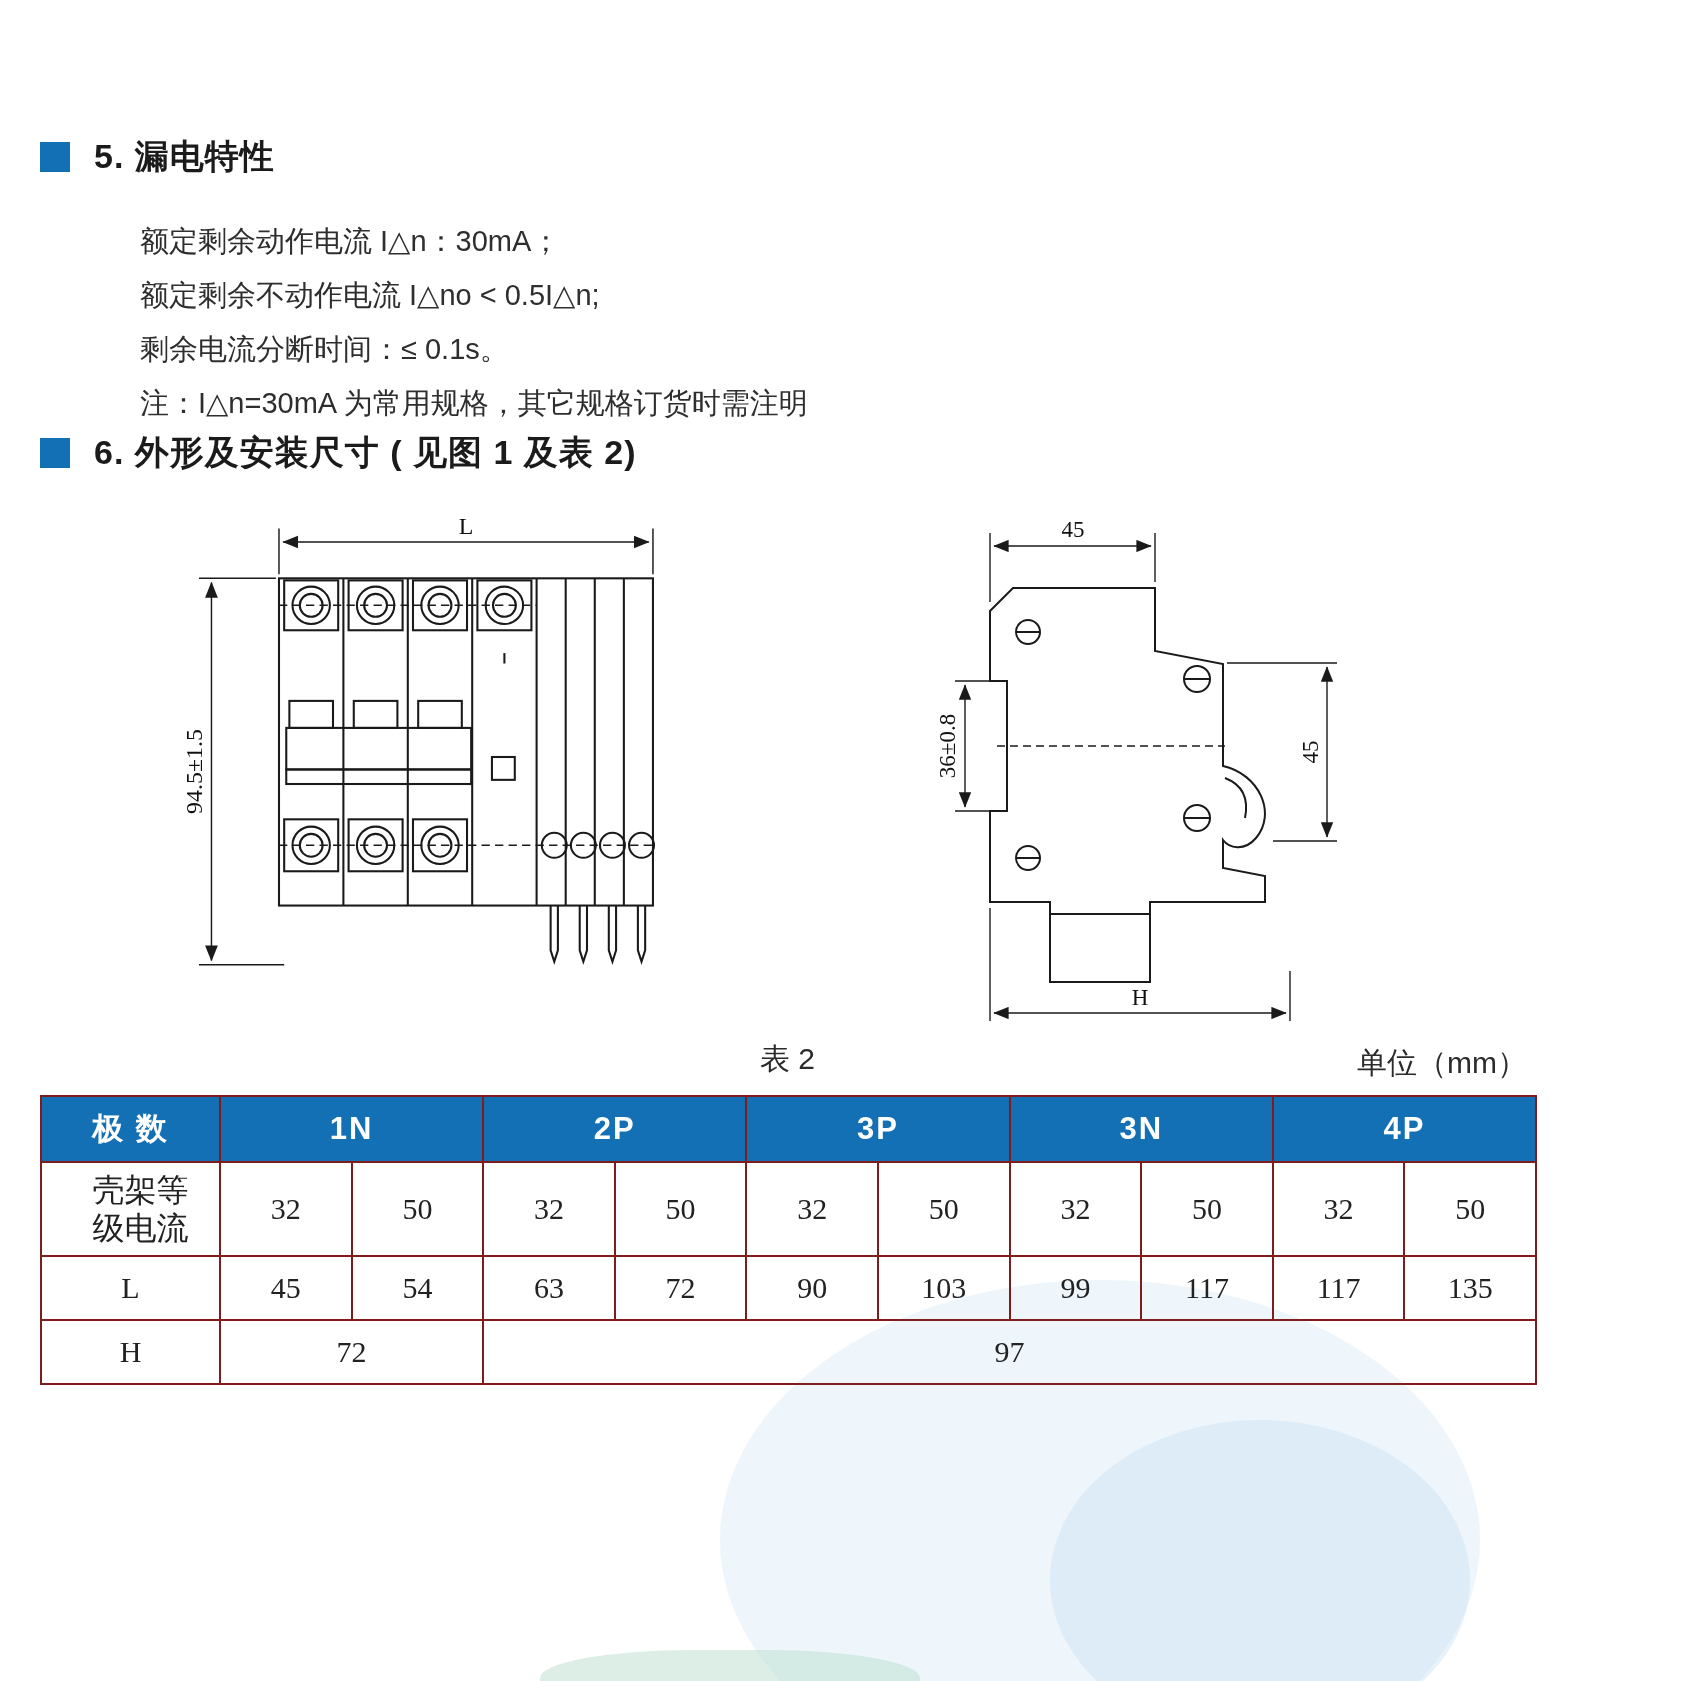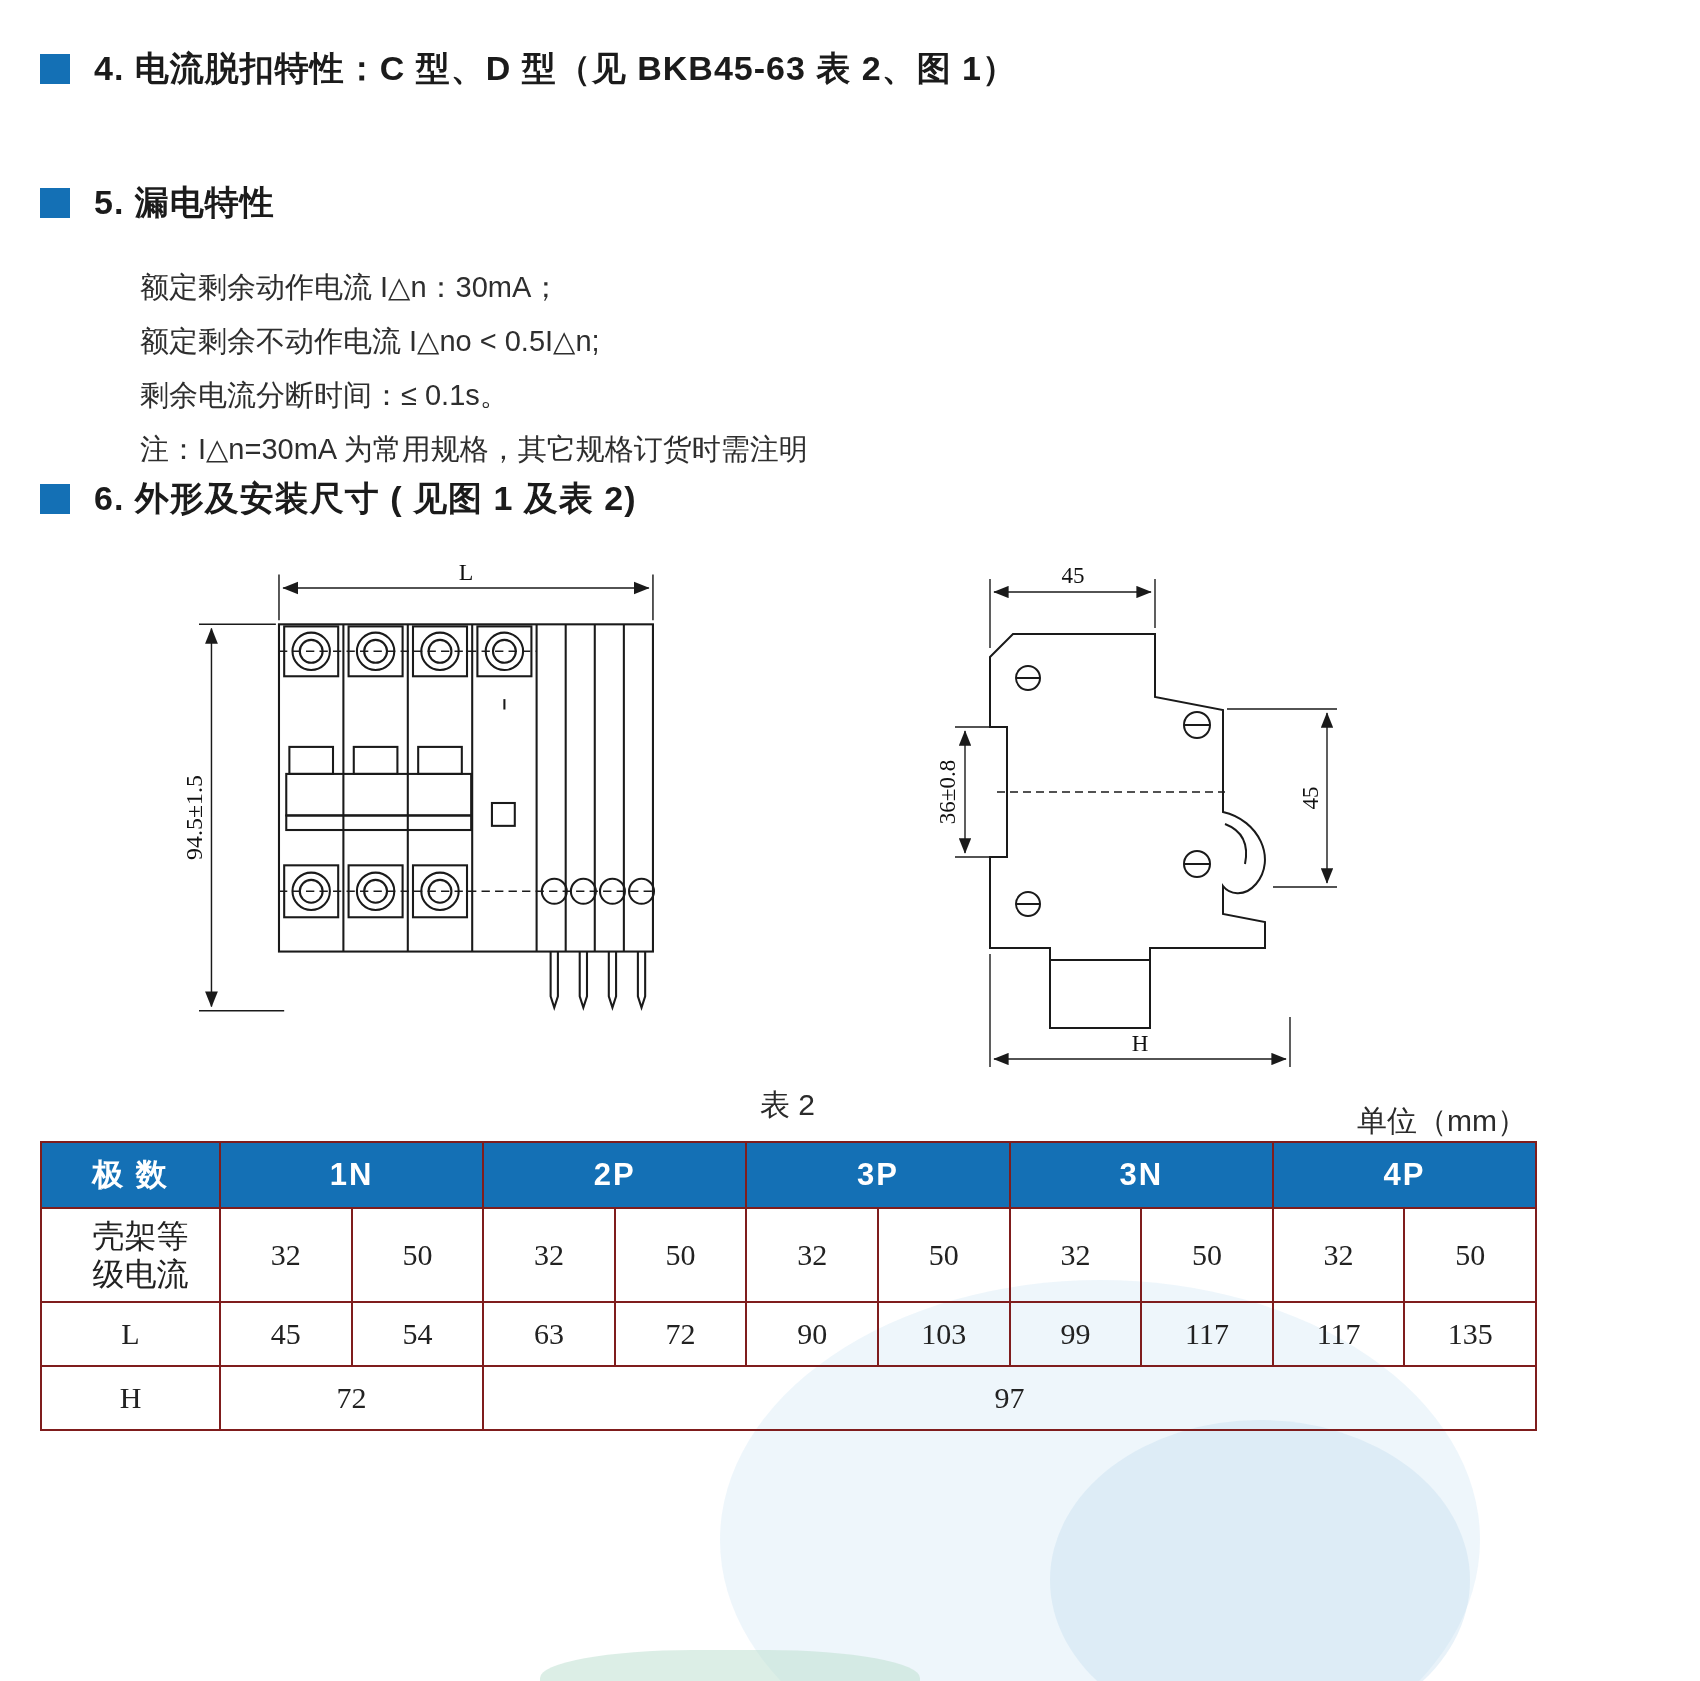--- a/index.html
+++ b/index.html
@@ -34,44 +34,40 @@
   .drawing .body rect, .drawing .body circle, .drawing .body path { fill:#ffffff00; }
   .drawing .filldark { fill:#2a2a2a; stroke:none; }
   .drawing .dash { stroke:#1a1a1a; stroke-width:1.4; stroke-dasharray:8 5; fill:none; }
   .dlab { font-family:"Liberation Serif", serif; font-size:23px; fill:#111; }
 
   .fig-caption { text-align:center; margin-top:8px; font-size:30px; color:#1470b5; font-weight:500; }
 
   .table-area { width:1495px; position:relative; }
   .tbl-meta { position:relative; height:42px; }
   .tbl-title { position:absolute; left:0; right:0; text-align:center; font-size:30px; color:#2b2b2b; }
-  .tbl-unit { position:absolute; right:8px; top:16px; font-size:30px; color:#2b2b2b; }
+  .tbl-unit { position:absolute; right:8px; top:4px; font-size:30px; color:#2b2b2b; }
 
   table { border-collapse:collapse; table-layout:fixed; width:1495px; margin-top:14px; background:transparent; }
   th, td { border:2px solid #7f1d1d; text-align:center; vertical-align:middle; }
   thead th { background:#1470b5; color:#ffffff; font-size:31px; font-weight:bold; height:66px; letter-spacing:2px; }
   td { font-family:Liberation Serif, serif; font-size:30px; color:#222; background:transparent; }
   tr.r1 td { height:94px; }
   tr.r2 td { height:64px; }
   tr.r3 td { height:64px; }
   .pre { white-space:pre-line; line-height:38px; font-size:32px; font-family:"Liberation Sans", sans-serif;padding-left:20px; }
 </style>
 </head>
 <body>
 
 <div class="watermark wm1"></div>
 <div class="watermark wm2"></div>
 <div class="watermark wm3"></div>
 
 <div class="page">
 
-  <div class="section sec4">
-    <span class="bullet"></span>
-    <span class="sec-title">4. 电流脱扣特性：C 型、D 型（见 BKB45-63 表 2、图 1）</span>
-  </div>
 
   <div class="section sec5">
     <span class="bullet"></span>
     <span class="sec-title">5. 漏电特性</span>
   </div>
 
   <div class="spec-lines">
     <p>额定剩余动作电流 I△n：30mA；</p>
     <p>额定剩余不动作电流 I△no &lt; 0.5I△n;</p>
     <p>剩余电流分断时间：≤ 0.1s。</p>

